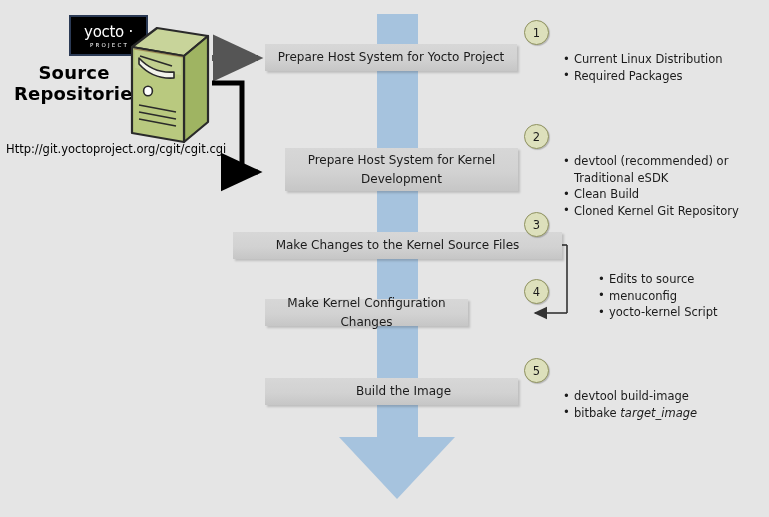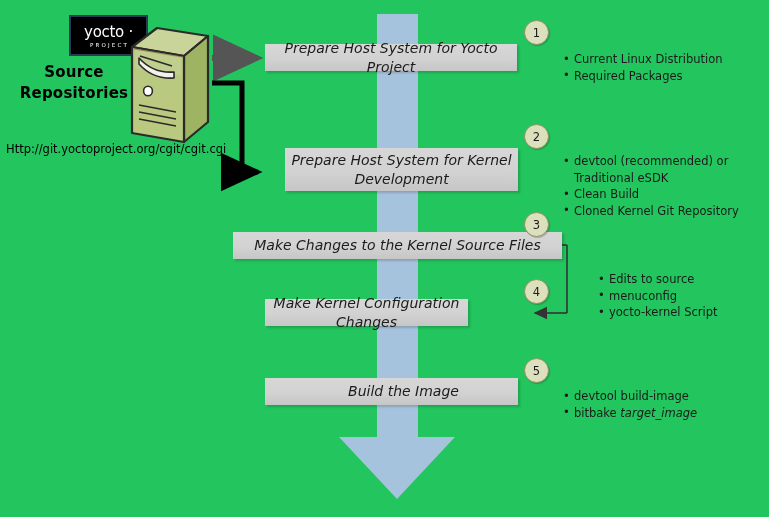--- a/index.html
+++ b/index.html
@@ -9,21 +9,21 @@
     background: #ffffff;
   }
   body {
     font-family: "DejaVu Sans", "Liberation Sans", sans-serif;
   }
   #canvas {
     position: relative;
     width: 769px;
     height: 517px;
     overflow: hidden;
-    background: #22c55e;
+    background: #e5e5e5;
   }
 
   
   .flow-shaft {
     position: absolute;
     left: 377px;
     top: 14px;
     width: 41px;
     height: 424px;
     background: #a6c3de;
@@ -70,21 +70,21 @@
   }
 
   
   .src-label {
     position: absolute;
     left: 14px;
     top: 62px;
     width: 120px;
     text-align: center;
     font-weight: bold;
-    font-size: 15px;
+    font-size: 18px;
     line-height: 21px;
     color: #000000;
     letter-spacing: 0.2px;
   }
   .src-url {
     position: absolute;
     left: 6px;
     top: 142px;
     font-size: 11.5px;
     color: #000000;
@@ -100,28 +100,27 @@
     height: 120px;
   }
 
   
   .pbox {
     position: absolute;
     background: linear-gradient(to bottom, #d7d7d7 0%, #d2d2d2 55%, #c6c6c6 100%);
     border: 0;
     box-shadow: 2px 2px 2px rgba(0,0,0,0.17);
     color: #1b1b1b;
-    font-size: 14px;
+    font-size: 12px;
     display: flex;
     align-items: center;
     justify-content: center;
     text-align: center;
     line-height: 19px;
     box-sizing: border-box;
-    font-style: italic;
   }
   .pbox.b1 { left: 265px; top: 44px;  width: 252px; height: 27px; }
   .pbox.b2 { left: 285px; top: 148px; width: 233px; height: 43px; }
   .pbox.b3 { left: 233px; top: 232px; width: 329px; height: 27px; }
   .pbox.b4 { left: 265px; top: 299px; width: 203px; height: 27px; }
   .pbox.b5 { left: 265px; top: 378px; width: 253px; height: 27px; padding-left: 24px; }
 
   
   .step-circle {
     position: absolute;

